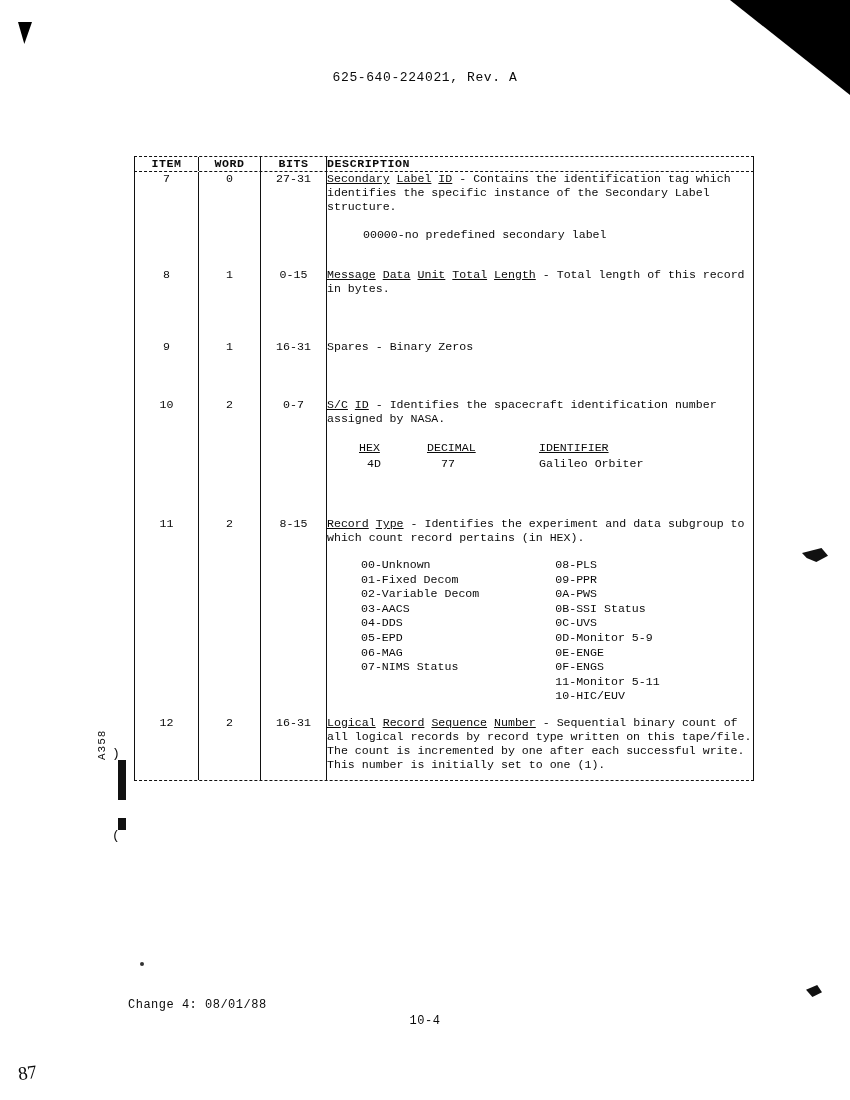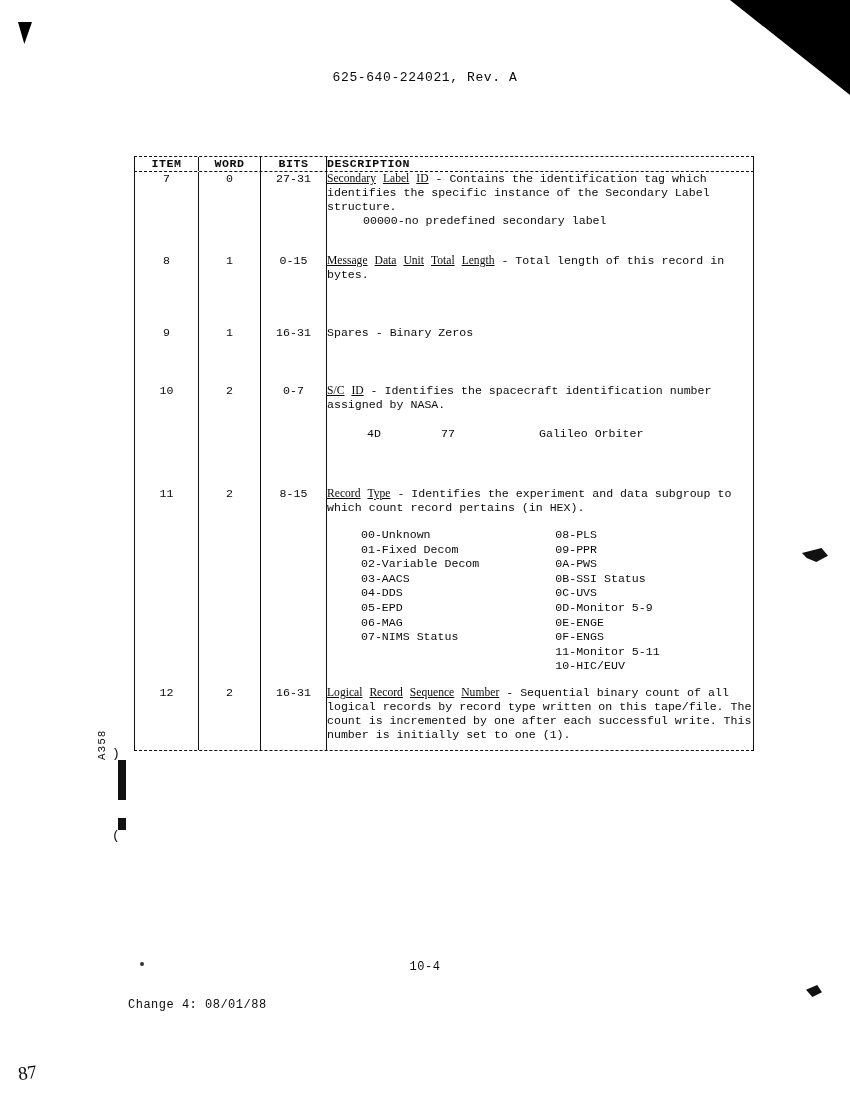--- a/index.html
+++ b/index.html
@@ -177,21 +177,21 @@
   .colhead {
     font-weight: bold;
     letter-spacing: 0.6px;
     padding-top: 4px;
     padding-bottom: 4px;
   }
   .desc {
     padding-left: 9px;
     padding-right: 3px;
   }
-  .u { text-decoration: underline; font-family: Liberation Serif, serif; }
+  .u { text-decoration: underline; }
   .indent2 { padding-left: 36px; }
 
   .subtable {
     margin-top: 13px;
     margin-left: 30px;
     font-size: 11.6px;
     line-height: 14px;
   }
   .subtable td { padding: 0 0 0 0; vertical-align: top; }
   .sc-hex { width: 58px; }
@@ -208,21 +208,21 @@
   .footer-left {
     position: absolute;
     left: 128px;
     top: 998px;
     font-size: 12px;
     letter-spacing: 0.5px;
   }
   .footer-page {
     position: absolute;
     left: 0;
-    top: 960px;
+    top: 1014px;
     width: 100%;
     text-align: center;
     font-size: 12px;
     letter-spacing: 0.5px;
   }
   .pad-top-md { padding-top: 10px; }
   .pad-bot-lg { padding-bottom: 18px; }
 </style>
 </head>
 <body>
@@ -278,21 +278,21 @@
 
         <tr>
           <td class="vline col-center cellpad pad-top-md">7</td>
           <td class="vline col-center cellpad pad-top-md">0</td>
           <td class="vline col-center cellpad pad-top-md">27-31</td>
           <td class="vline vline-right desc pad-top-md pad-bot-lg">
             <span class="u">Secondary</span>
             <span class="u">Label</span>
             <span class="u">ID</span>
             <span>- Contains the identification tag which identifies the specific instance of the Secondary Label structure.</span>
-            <div class="indent2" style="">00000-no predefined secondary label</div>
+            <div class="indent2" style="margin-top:14px">00000-no predefined secondary label</div>
             <div style="height:26px"></div>
           </td>
         </tr>
 
         <tr>
           <td class="vline col-center cellpad">8</td>
           <td class="vline col-center cellpad">1</td>
           <td class="vline col-center cellpad">0-15</td>
           <td class="vline vline-right desc">
             <span class="u">Message</span>
@@ -319,20 +319,25 @@
         <tr>
           <td class="vline col-center cellpad">10</td>
           <td class="vline col-center cellpad">2</td>
           <td class="vline col-center cellpad">0-7</td>
           <td class="vline vline-right desc">
             <span class="u">S/C</span>
             <span class="u">ID</span>
             <span>- Identifies the spacecraft identification number assigned by NASA.</span>
             <table class="subtable">
               <tbody>
+                <tr>
+                  <td class="sc-hex u">HEX</td>
+                  <td class="sc-dec u">DECIMAL</td>
+                  <td class="u">IDENTIFIER</td>
+                </tr>
                 <tr>
                   <td class="sc-hex" style="padding-left:8px">4D</td>
                   <td class="sc-dec" style="padding-left:14px">77</td>
                   <td>Galileo Orbiter</td>
                 </tr>
               </tbody>
             </table>
             <div style="height:44px"></div>
           </td>
         </tr>

